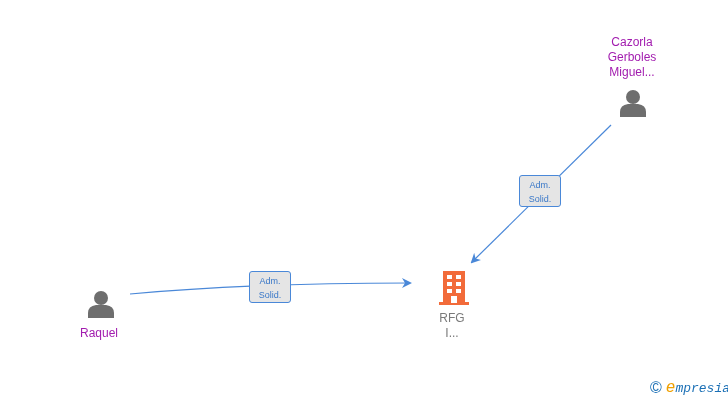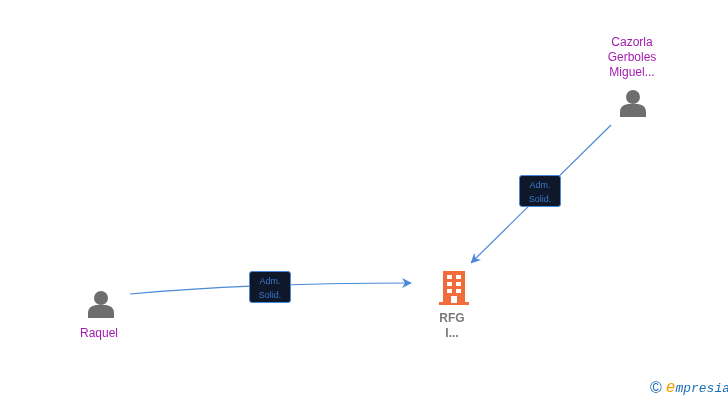--- a/index.html
+++ b/index.html
@@ -9,26 +9,26 @@
       font-family: "Liberation Sans", sans-serif;
     }
     .edges { position: absolute; left: 0; top: 0; width: 728px; height: 400px; }
     .node { position: absolute; text-align: center; }
     .person-label {
       position: absolute; width: 110px; text-align: center;
       font-size: 12px; line-height: 15px; color: #a21caf;
     }
     .company-label {
       position: absolute; width: 120px; text-align: center;
-      font-size: 12px; line-height: 15px; color: #7a7a7a; font-weight: bold;
+      font-size: 12px; line-height: 15px; color: #7a7a7a; font-weight: normal;
     }
     .icon { position: absolute; }
     .edge-label {
       position: absolute; width: 42px; height: 32px;
-      border: 1px solid #4a88d8; border-radius: 3px; background: #0f172a;
+      border: 1px solid #4a88d8; border-radius: 3px; background: #e5e5e5;
       font-size: 9px; line-height: 14px; color: #3a78c8; text-align: center;
       box-sizing: border-box; padding-top: 2px;
     }
     .edge-label span { display: block; }
     .brand {
       position: absolute; left: 650px; top: 378px; height: 20px;
       display: flex; align-items: center; gap: 4px;
     }
     .brand .copy { font-size: 16px; color: #1a6fb5; }
     .brand .name { font-family: Liberation Mono, monospace; font-style: italic; font-size: 13px; color: #1a6fb5; }

